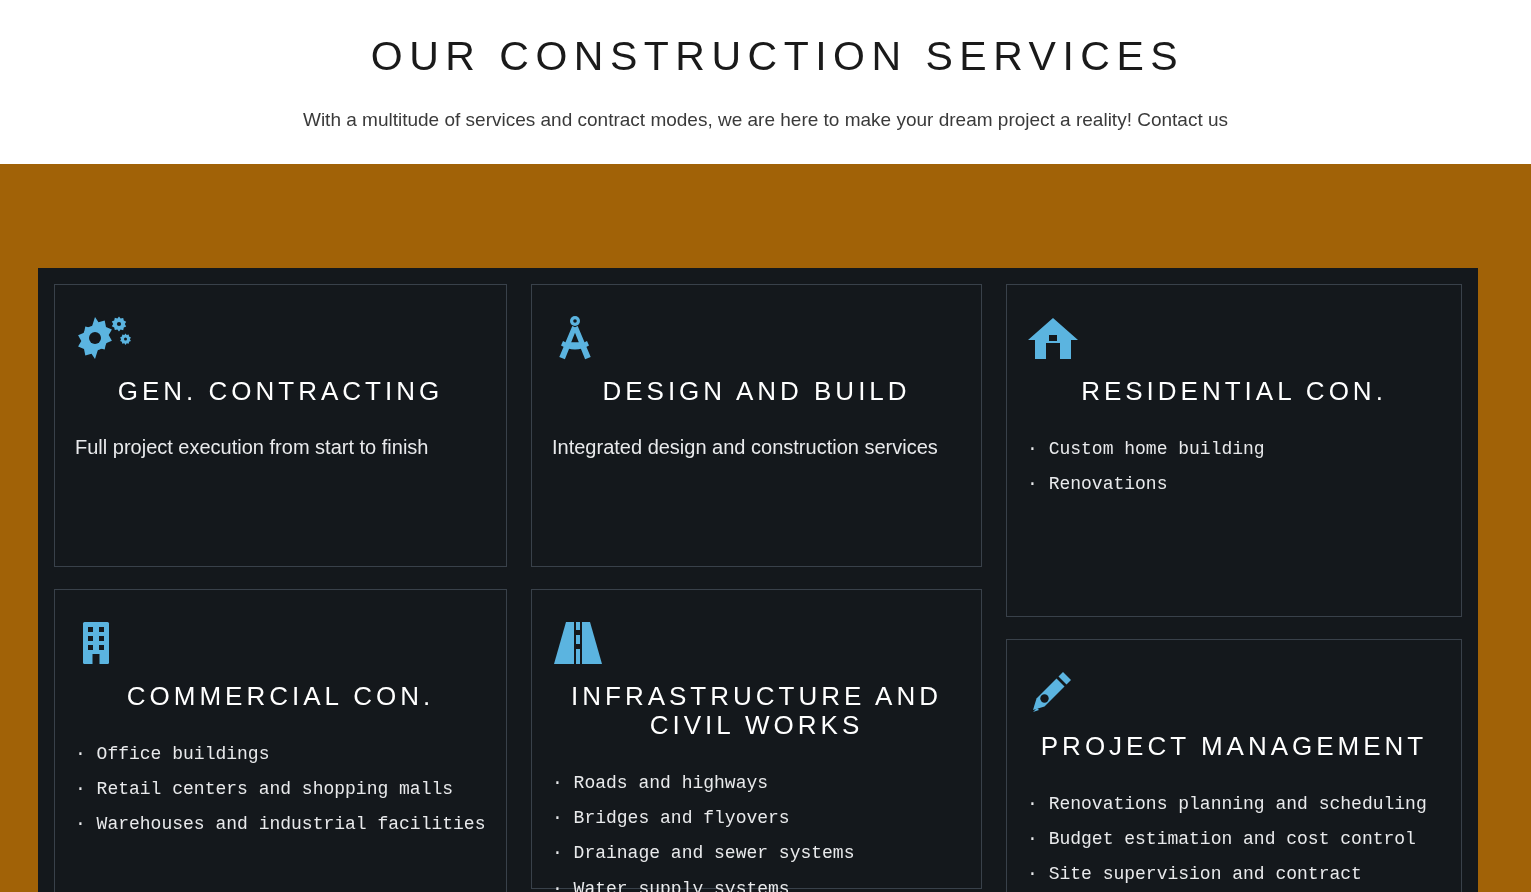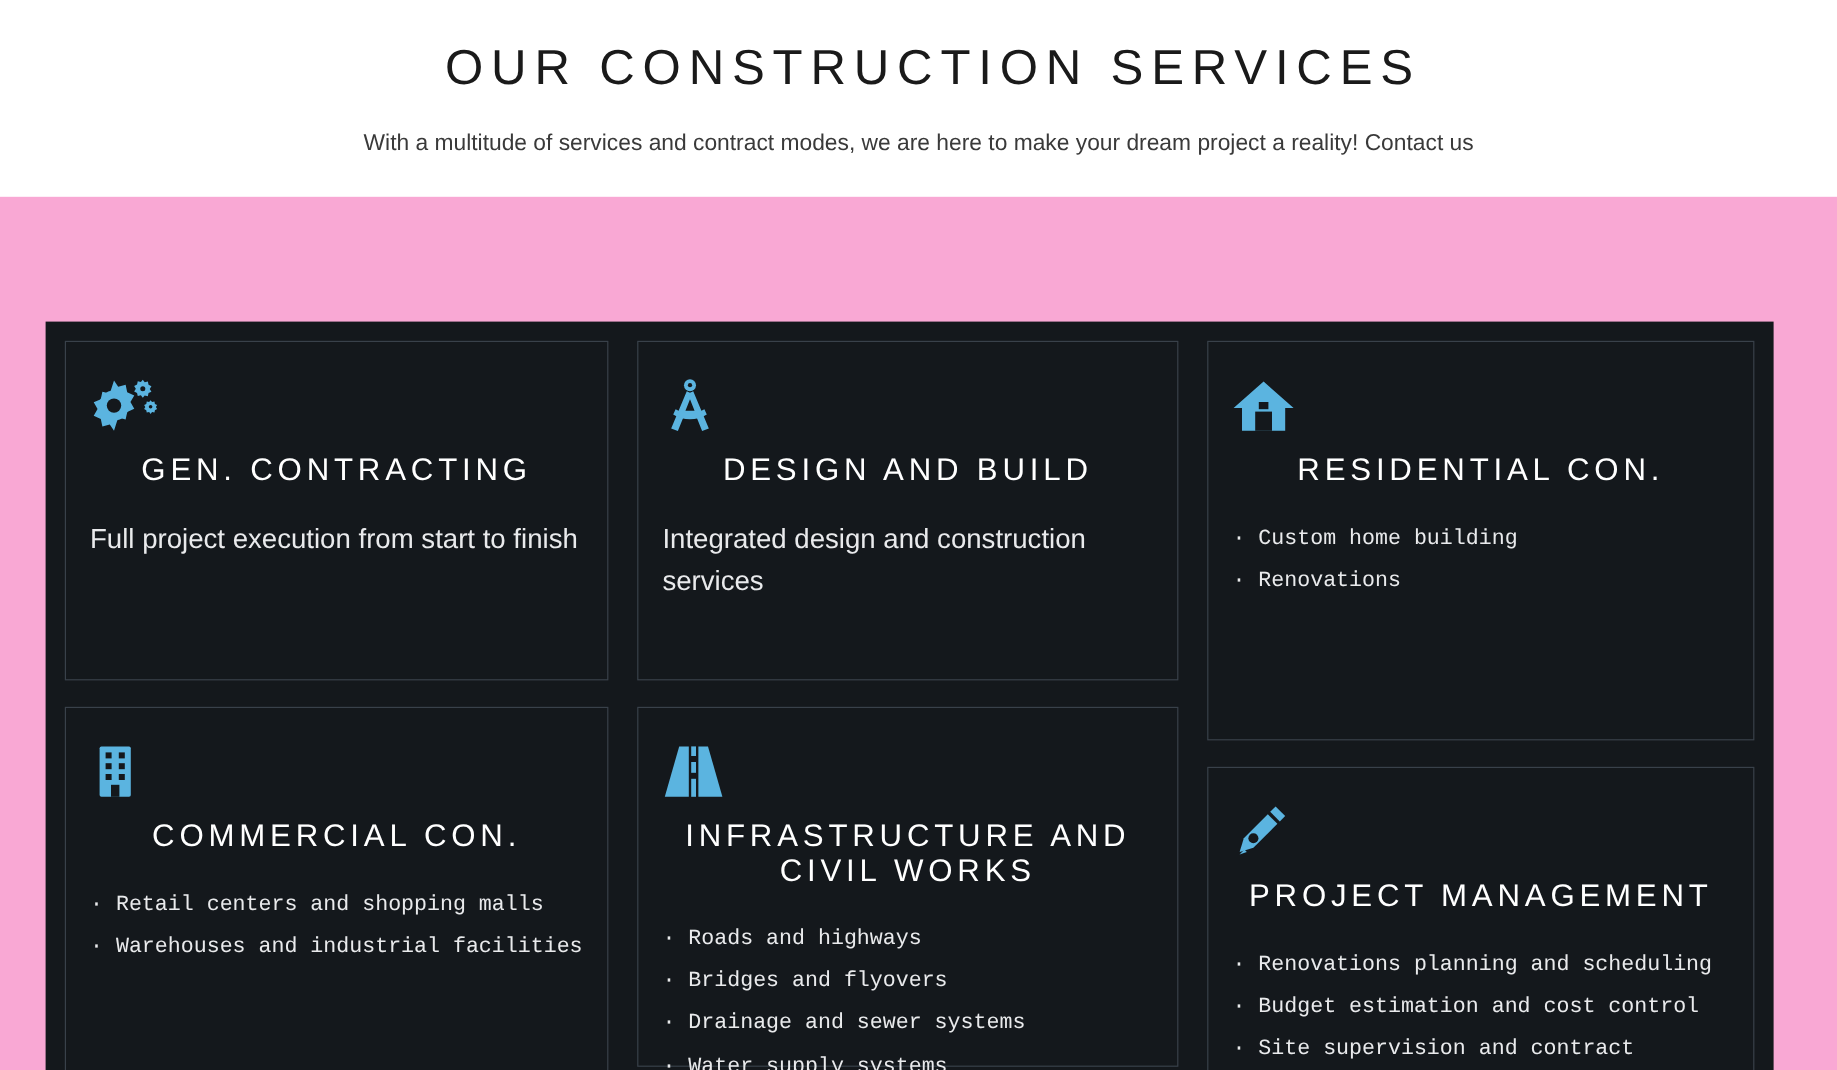--- a/index.html
+++ b/index.html
@@ -42,21 +42,21 @@
     font-weight: 400;
   }
 
   
   .band {
     position: absolute;
     top: 164px;
     left: 0;
     width: 1531px;
     height: 728px;
-    background: #f9a8d4;
+    background: #a16207;
     padding-left: 28px;
   }
 
   
   .panel {
     position: absolute;
     top: 104px;   
     left: 38px;
     width: 1440px;
     height: 624px;
@@ -104,21 +104,21 @@
     letter-spacing: 4px;
     text-align: center;
     font-weight: 400;
     line-height: 1.12;
     margin-bottom: 26px;
     padding: 0 4px;
   }
 
   .card-desc {
     color: #e9eaec;
-    font-size: 23px;
+    font-size: 20px;
     line-height: 1.5;
   }
 
   .bullets {
     list-style: none;
     font-family: Liberation Mono, monospace;
   }
   .bullets li {
     color: #e9eaec;
     font-size: 18px;
@@ -172,20 +172,21 @@
                 <rect x="24" y="7" width="5" height="5" fill="#14181c"></rect>
                 <rect x="13" y="16" width="5" height="5" fill="#14181c"></rect>
                 <rect x="24" y="16" width="5" height="5" fill="#14181c"></rect>
                 <rect x="13" y="25" width="5" height="5" fill="#14181c"></rect>
                 <rect x="24" y="25" width="5" height="5" fill="#14181c"></rect>
                 <rect x="17.5" y="34" width="7" height="10" fill="#14181c"></rect>
               </svg>
             </span>
             <div class="card-title">COMMERCIAL CON.</div>
             <ul class="bullets">
+              <li>Office buildings</li>
               <li>Retail centers and shopping malls</li>
               <li>Warehouses and industrial facilities</li>
             </ul>
           </div>
 
         </div>
 
         <div class="col col-2">
 
           <div class="card card-b">

